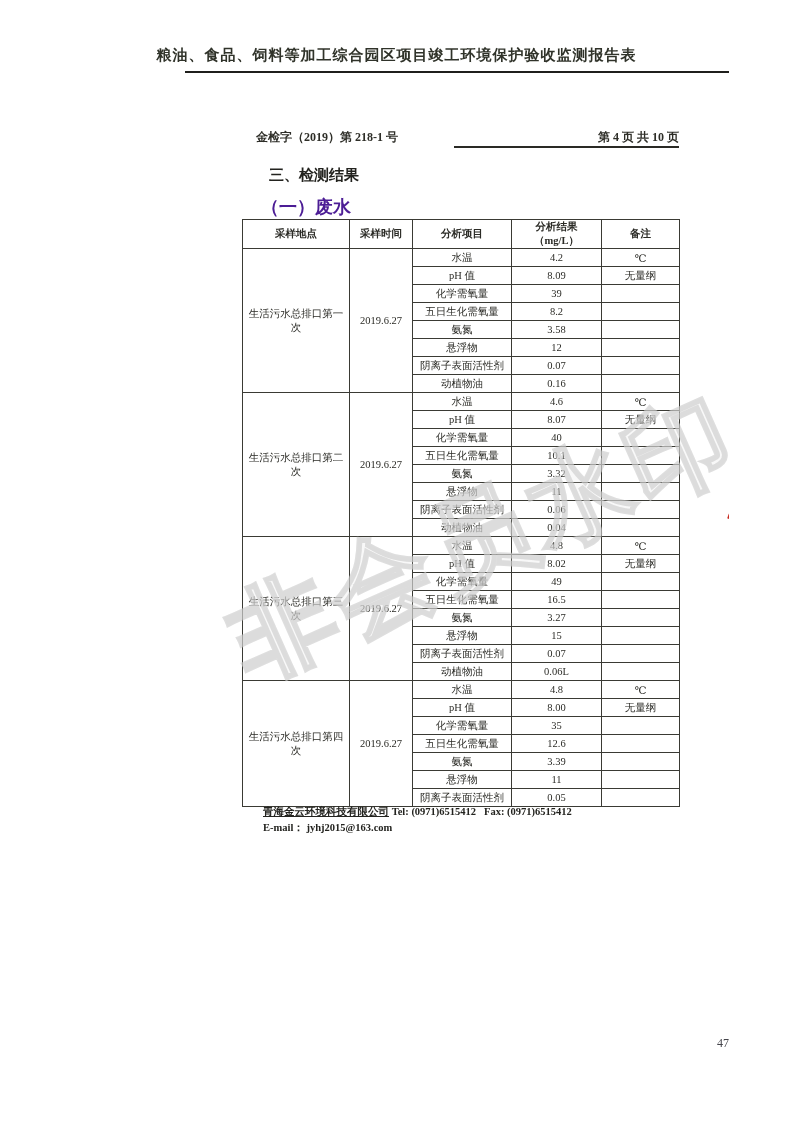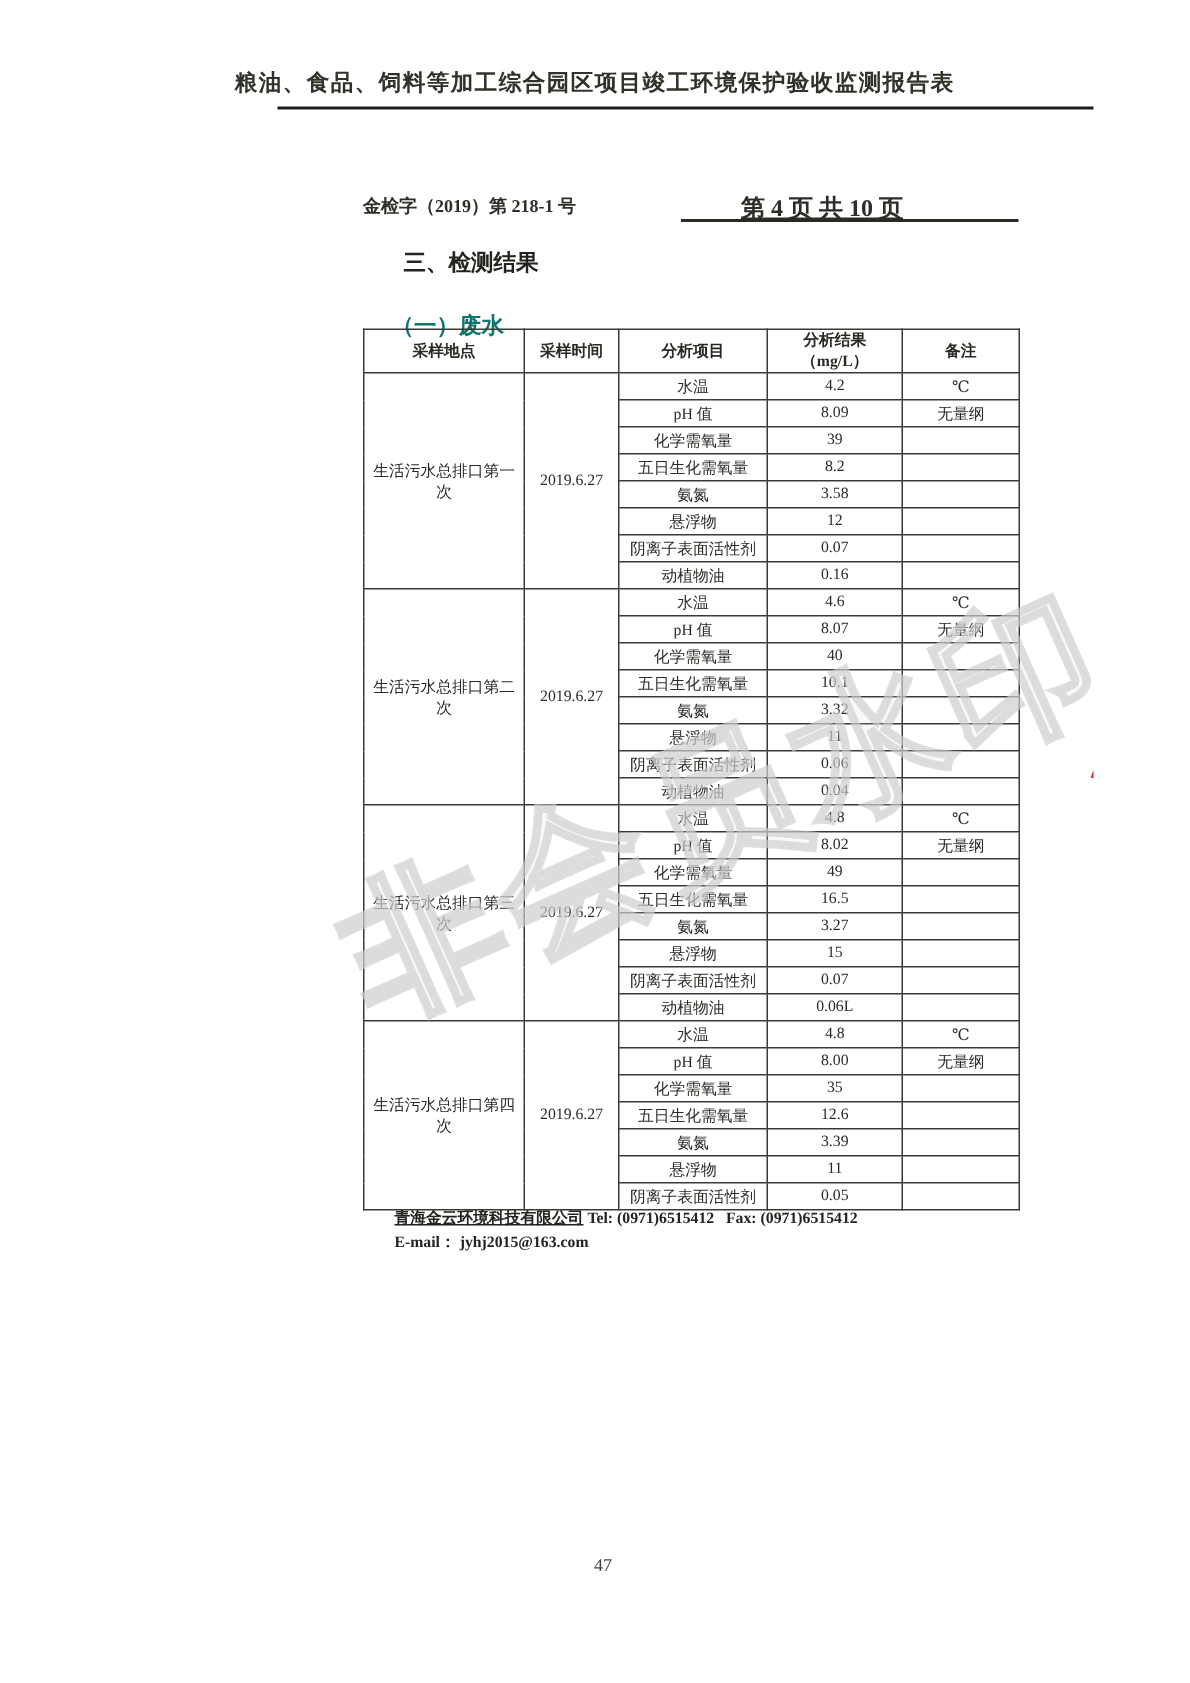--- a/index.html
+++ b/index.html
@@ -9,45 +9,45 @@
     background:#ffffff; overflow:hidden;
     font-family:"Liberation Serif","DejaVu Serif",serif;
     color:#2b2b26;
   }
   .doc-title {
     position:absolute; top:46px; left:0; width:100%;
     text-align:center; font-family:"Liberation Sans","DejaVu Sans",sans-serif;
     font-size:15px; font-weight:700; letter-spacing:1px; color:#30332a;
   }
   .title-rule { position:absolute; left:121px; top:71px; width:551px; height:2px; background:#1f1f1c; }
-  .doc-number { position:absolute; left:178px; top:129px; font-size:12px; font-weight:600; color:#2e2e28; }
-  .page-indicator { position:absolute; left:430px; top:129px; width:185px; font-size:16px; font-weight:600; color:#2e2e28;text-decoration:underline; }
+  .doc-number { position:absolute; left:192px; top:129px; font-size:12px; font-weight:600; color:#2e2e28; }
+  .page-indicator { position:absolute; left:430px; top:129px; width:185px; text-align:right; font-size:12px; font-weight:600; color:#2e2e28; }
   .meta-rule { position:absolute; left:390px; top:146px; width:225px; height:2px; background:#2a2a25; }
   .section-title { position:absolute; left:205px; top:166px; font-family:"Liberation Sans","DejaVu Sans",sans-serif; font-size:15px; font-weight:700; color:#23231f; }
-  .subsection-title { position:absolute; left:197px; top:208px; font-size:15px; font-weight:700; color:#0f766e; }
+  .subsection-title { position:absolute; left:197px; top:195px; font-size:18px; font-weight:700; color:#4c1d95; }
   .table-caption { position:absolute; left:178px; top:204px; width:437px; text-align:center; font-size:11.5px; font-weight:600; color:#2c2c26; }
   table.report {
     position:absolute; left:178px; top:219px; width:437px;
     border-collapse:collapse; table-layout:fixed;
   }
   table.report th, table.report td {
     border:1px solid #3a3a34; text-align:center; vertical-align:middle;
     font-size:10.5px; color:#2b2b26; padding:0 2px; overflow:hidden;
   }
   table.report th { height:26px; font-weight:600; }
   table.report td { height:18px; font-weight:500; }
   col.c-loc  { width:107px; }
   col.c-time { width:63px; }
   col.c-item { width:99px; }
   col.c-res  { width:90px; }
   col.c-note { width:78px; }
   .footer-line1 { position:absolute; left:199px; top:805px; font-size:10.5px; font-weight:700; color:#23231f; }
   .footer-line1 .company { text-decoration:underline;text-align:center; }
   .footer-line2 { position:absolute; left:199px; top:821px; font-size:10.5px; font-weight:700; color:#23231f; }
-  .page-number { position:absolute; left:0; top:1036px; width:100%; text-align:center; font-size:12px; color:#44444a;padding-left:11px; }
+  .page-number { position:absolute; left:0; top:1036px; width:100%; text-align:right; font-size:12px; color:#44444a;padding-left:11px; }
   .watermark {
     position:absolute; left:150px; top:600px; z-index:6;
     transform:rotate(-24deg); transform-origin:0 0;
     font-family:"Liberation Sans","DejaVu Sans",sans-serif;
     font-size:104px; font-weight:700; letter-spacing:4px; line-height:1;
     white-space:nowrap; pointer-events:none;
     color:rgba(215,215,215,0.18);
     -webkit-text-stroke:2.5px rgba(204,204,204,0.65);
   }
   .red-marks { position:absolute; left:652px; top:460px; width:36px; height:150px; z-index:7; }

